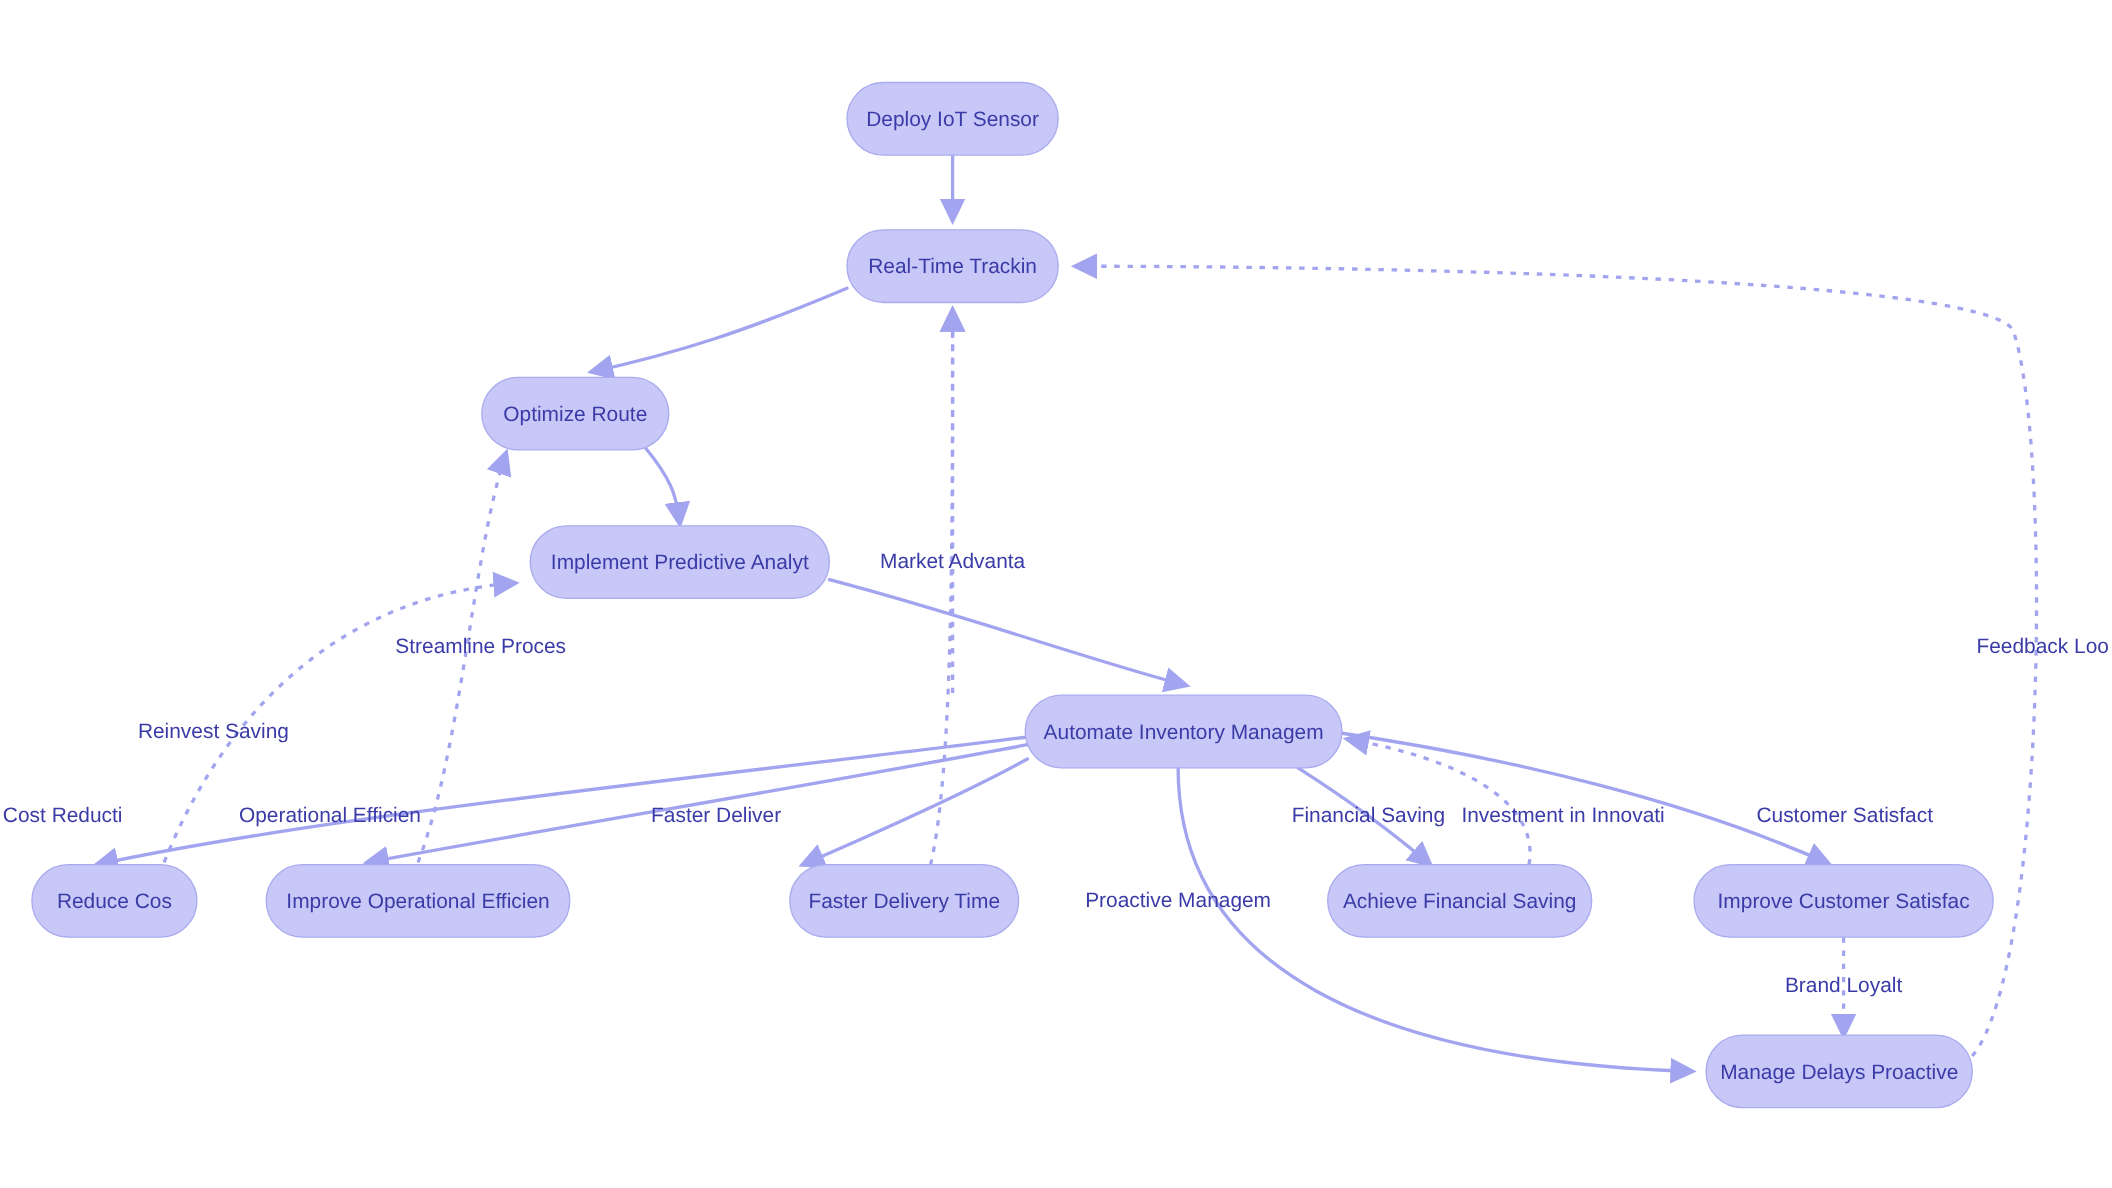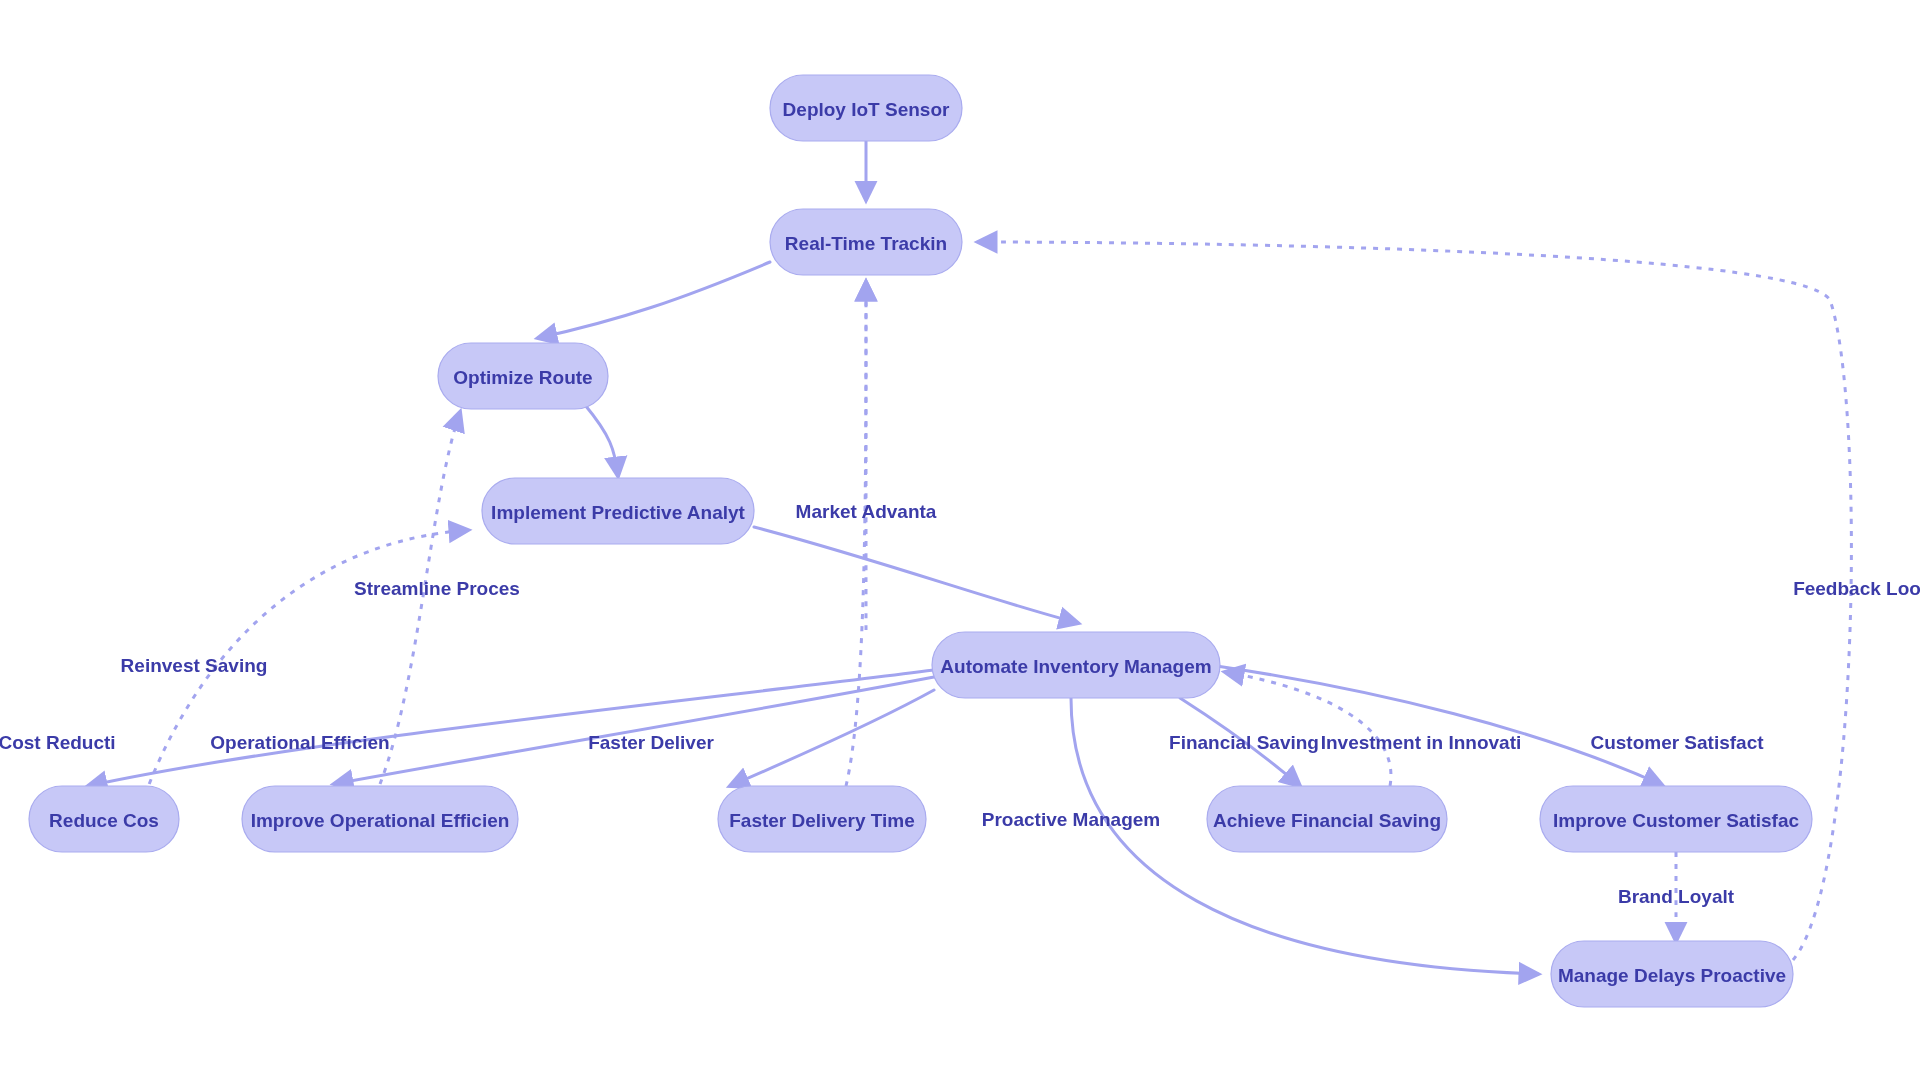--- a/index.html
+++ b/index.html
@@ -9,21 +9,20 @@
     width: 1920px;
     height: 1080px;
     overflow: hidden;
     font-family: "Liberation Sans", sans-serif;
   }
   #canvas {
     position: relative;
     width: 1524px;
     height: 1080px;
     background: #ffffff;
-    font-weight: bold;
   }
   svg#graph {
     position: absolute;
     top: 0; left: 0;
     width: 1920px;
     height: 1080px;
   }
   .node-rect {
     fill: #c7c8f7;
     stroke: #a9abef;

